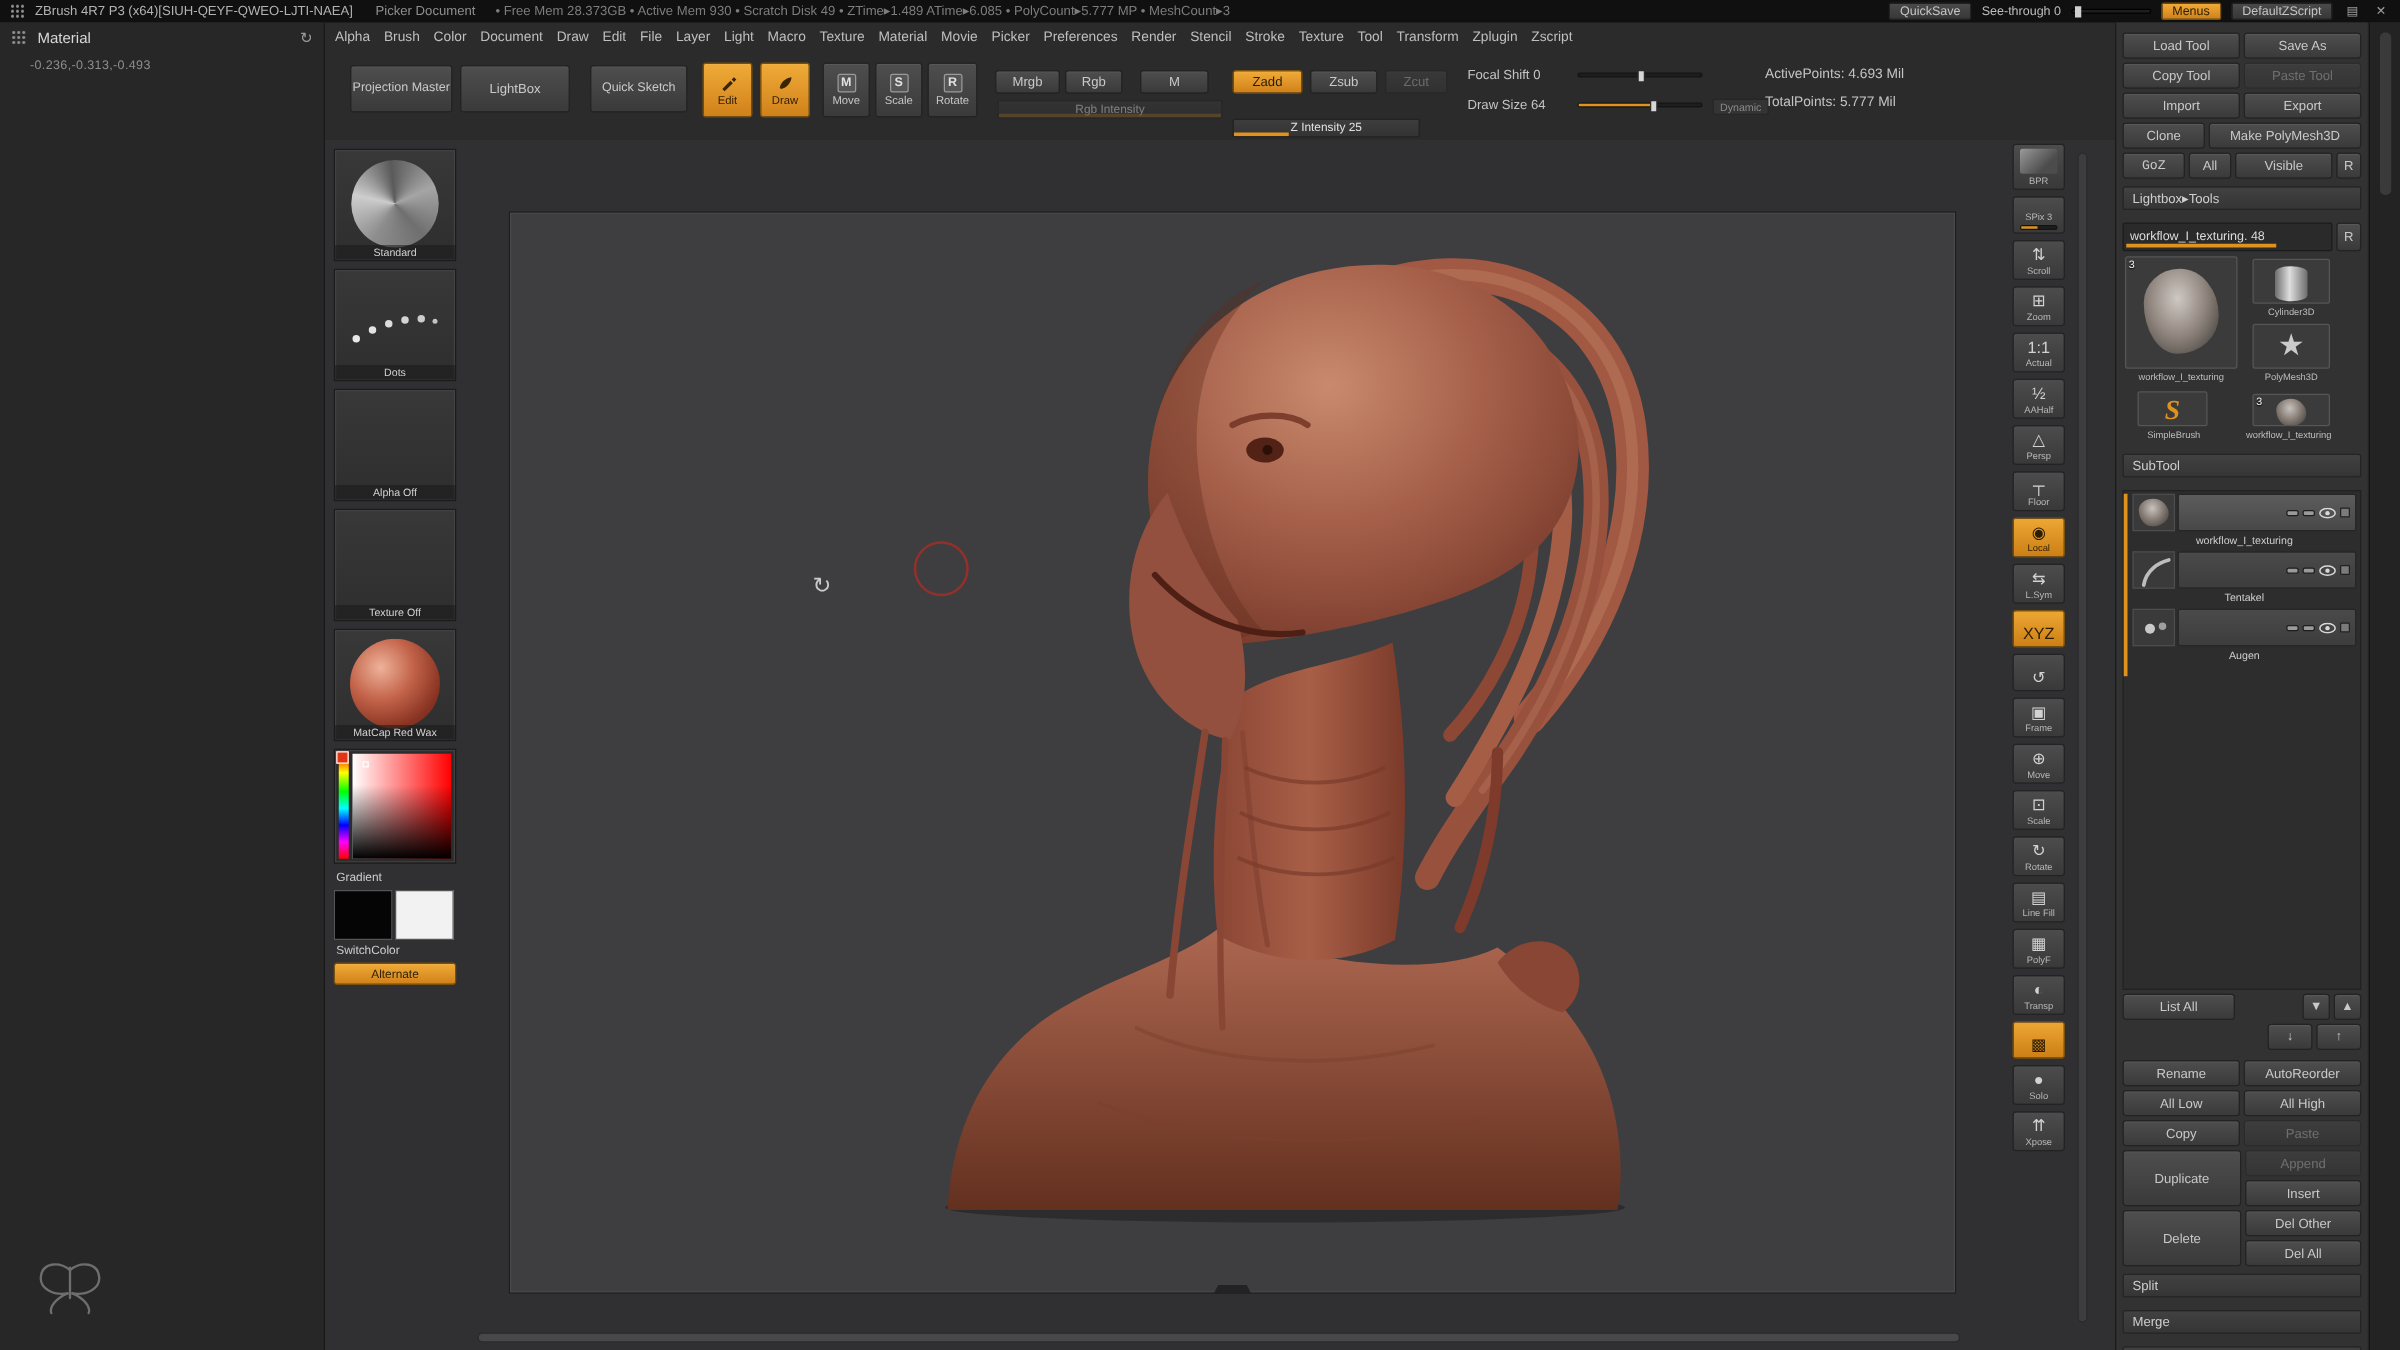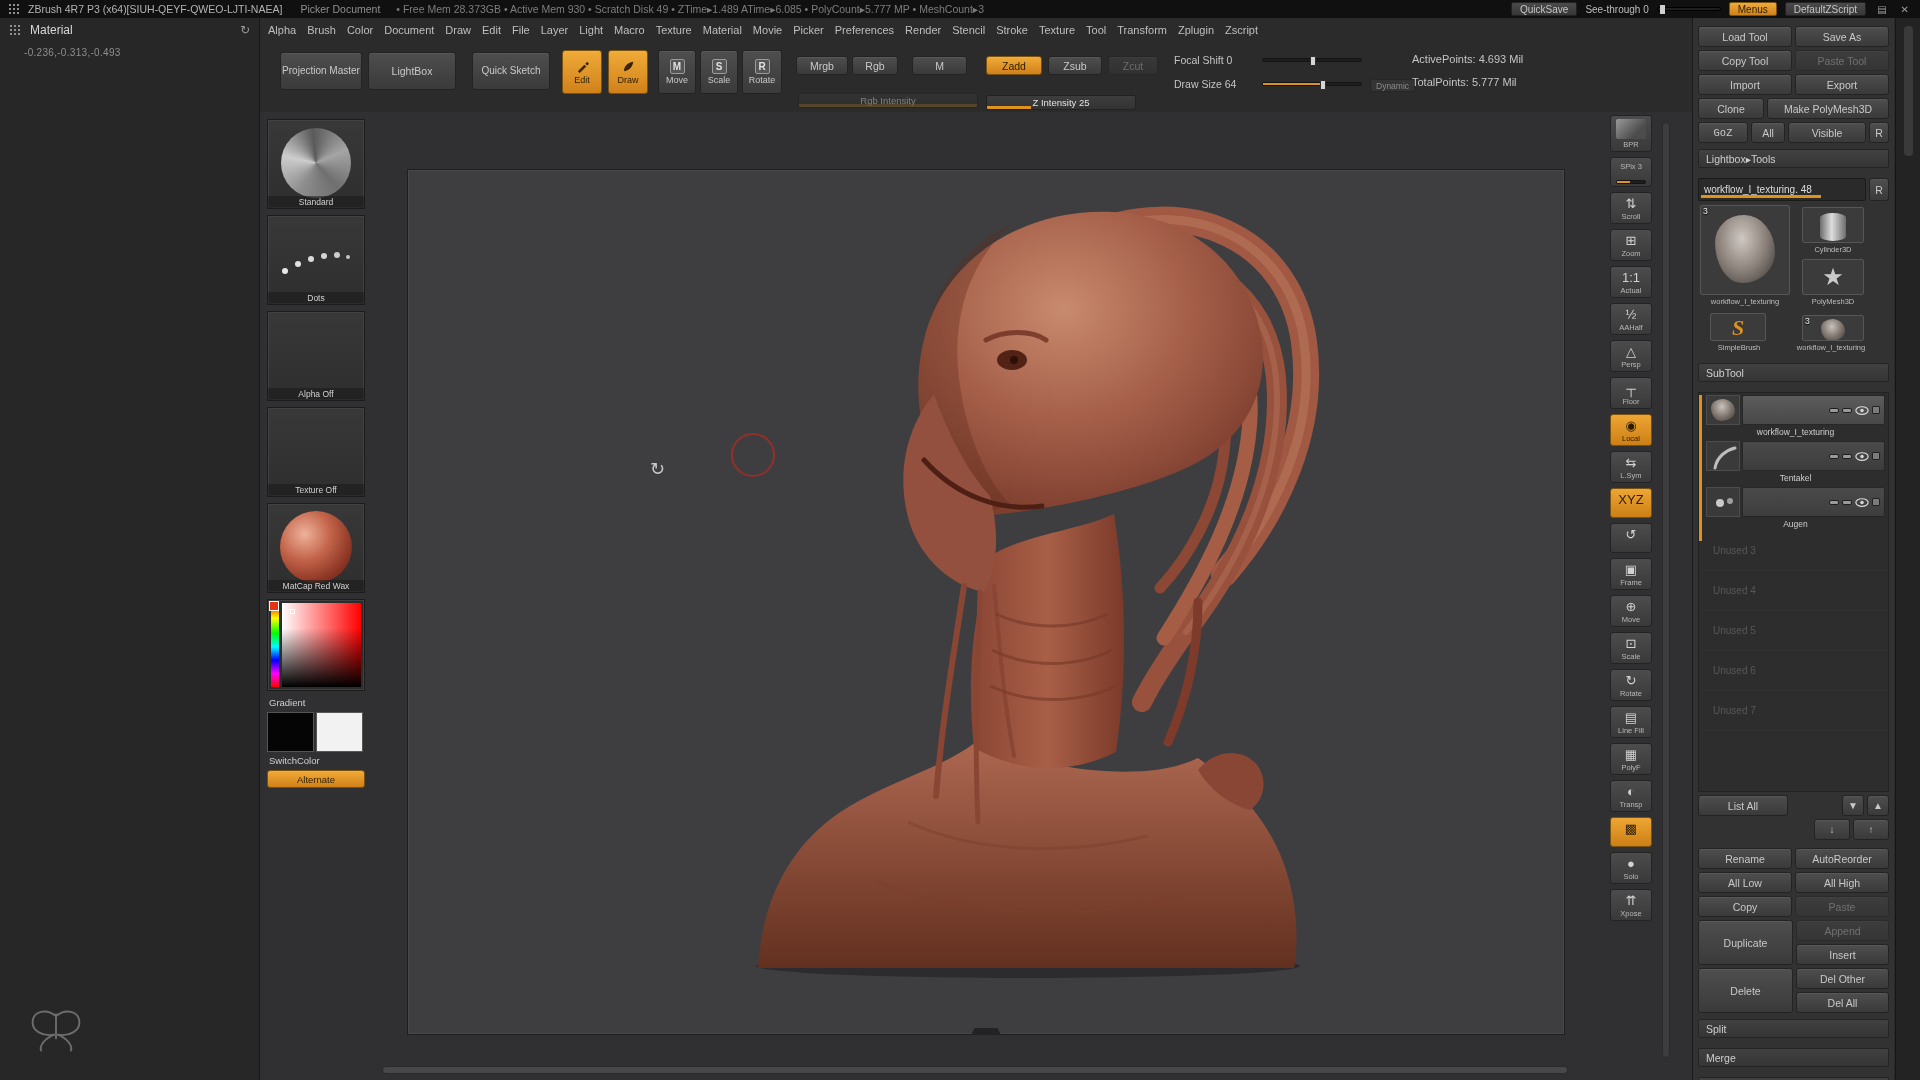--- a/index.html
+++ b/index.html
@@ -95,21 +95,21 @@
   .brush-ring{left:471px;top:321px;width:44px;height:44px;border:2px solid #93302a;border-radius:50%;}
   .rotate-cursor{left:390px;top:346px;color:#c9c9c9;font-size:18px;}
   .hscroll{left:122px;top:954px;width:1186px;height:8px;background:#48484b;border:1px solid #2a2a2c;border-radius:4px;}
   .vscroll{left:1402px;top:10px;width:8px;height:936px;background:#3d3d40;border:1px solid #2a2a2c;border-radius:4px;}
   .doc-notch{position:absolute;left:calc(50% - 15px);bottom:-1px;width:30px;height:7px;background:#232326;
     clip-path:polygon(12% 0,88% 0,100% 100%,0 100%);}
 
   
   .shelf{left:1608px;top:115px;width:46px;display:flex;flex-direction:column;align-items:center;}
   .shelf-item{width:42px;margin-bottom:5px;background:linear-gradient(#4c4c4c,#393939);border:1px solid #232323;
-    border-radius:3px;display:flex;flex-direction:column;align-items:center;justify-content:space-between;
+    border-radius:3px;display:flex;flex-direction:column;align-items:center;justify-content:flex-end;
     padding:3px 0 2px;color:#c6c6c6;min-height:30px;}
   .shelf-item.accent{background:linear-gradient(#eda634,#cc7f15);border-color:#7a5210;}
   .shelf-item.accent span{color:#2c1d04;}
   .shelf-ico{font-size:13px;line-height:15px;color:#d2d2d2;}
   .shelf-lbl{font-size:7.5px;color:#b8b8b8;margin-top:1px;line-height:9px;}
   .bpr-thumb{width:30px;height:20px;border-radius:2px;background:linear-gradient(135deg,#9a9a9a,#4c4c4c 70%);}
   .spix-track{width:30px;margin-top:2px;}
   .shelf-list{display:contents;}
 
   
@@ -338,21 +338,21 @@
       <span class="tl">Scale</span>
     </div>
     <div class="tb btn tool-big" style="left:482px;top:8px;width:40px;height:44px;">
       <span class="mbox">R</span>
       <span class="tl">Rotate</span>
     </div>
 
     <div class="tb btn" style="left:536px;top:14px;width:52px;height:19px;">Mrgb</div>
     <div class="tb btn" style="left:592px;top:14px;width:46px;height:19px;">Rgb</div>
     <div class="tb btn" style="left:652px;top:14px;width: 55px;height:19px;">M</div>
-    <div class="tb lblslider dim" style="left:538px;top:51px;width:180px;opacity:.45;">
+    <div class="tb lblslider dim" style="left:538px;top:38px;width:180px;opacity:.45;">
       <span>Rgb Intensity</span>
       <div class="bar" style="width:100%;opacity:.5;"></div>
     </div>
 
     <div class="tb btn orange" style="left:726px;top:14px;width:56px;height:19px;">Zadd</div>
     <div class="tb btn" style="left:788px;top:14px;width:54px;height:19px;">Zsub</div>
     <div class="tb btn dim" style="left:848px;top:14px;width:50px;height:19px;">Zcut</div>
     <div class="tb lblslider" style="left:726px;top:38px;width:150px;">
       <span>Z Intensity 25</span>
       <div class="bar" style="width:30%;"></div>
@@ -569,28 +569,20 @@
             <svg width="14" height="9" viewBox="0 0 16 10">
               <ellipse cx="8" cy="5" rx="7" ry="4.3" fill="none" stroke="#d8d8d8" stroke-width="1.4"></ellipse>
                 <circle cx="8" cy="5" r="2" fill="#d8d8d8"></circle>
             </svg>
             <span class="sqico"></span>
           </div>
         </div>
         <div class="st-label">Augen</div>
       </div>
 
-      <div>
-
-      <div class="st-unused">Unused 3</div>
-          <div class="st-unused">Unused 4</div>
-          <div class="st-unused">Unused 5</div>
-          <div class="st-unused">Unused 6</div>
-          <div class="st-unused">Unused 7</div>
-        </div>
     </div>
 
     <div class="r">
       <div class="btn" style="flex:0 0 90px;">List All</div>
       <div style="flex:1;"></div>
       <div class="btn arrowbtn" style="flex:0 0 22px;">▼</div>
       <div class="btn arrowbtn" style="flex:0 0 22px;">▲</div>
     </div>
     <div class="r" style="justify-content:flex-end;">
       <div style="flex:1;"></div>

